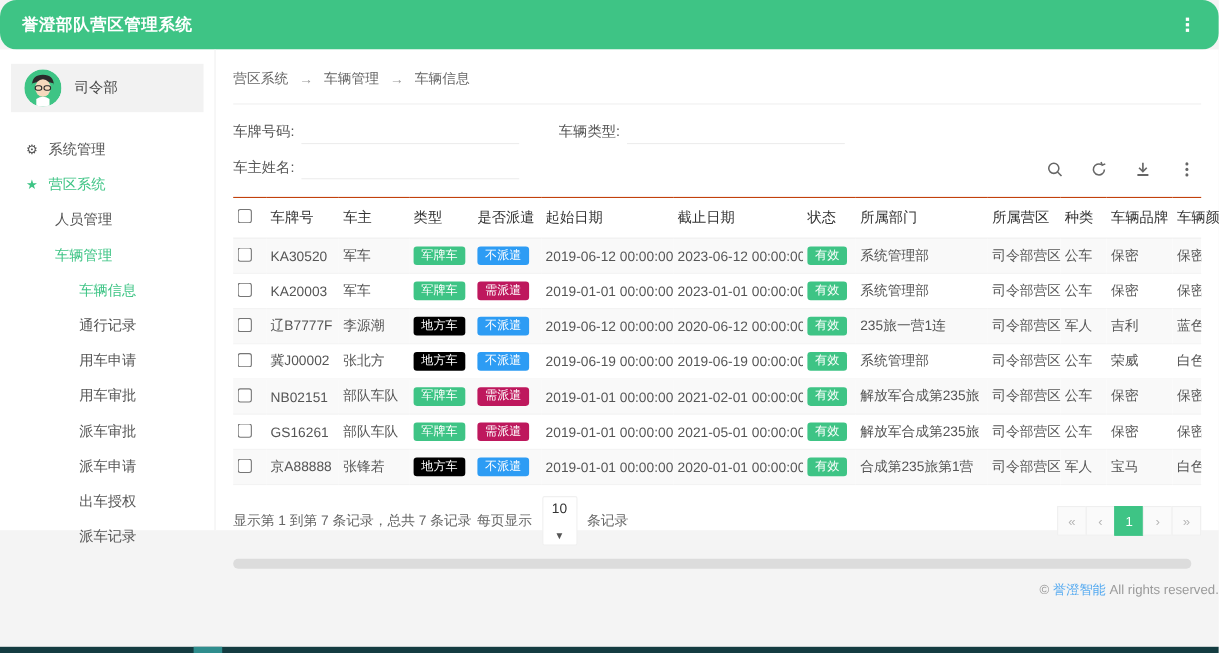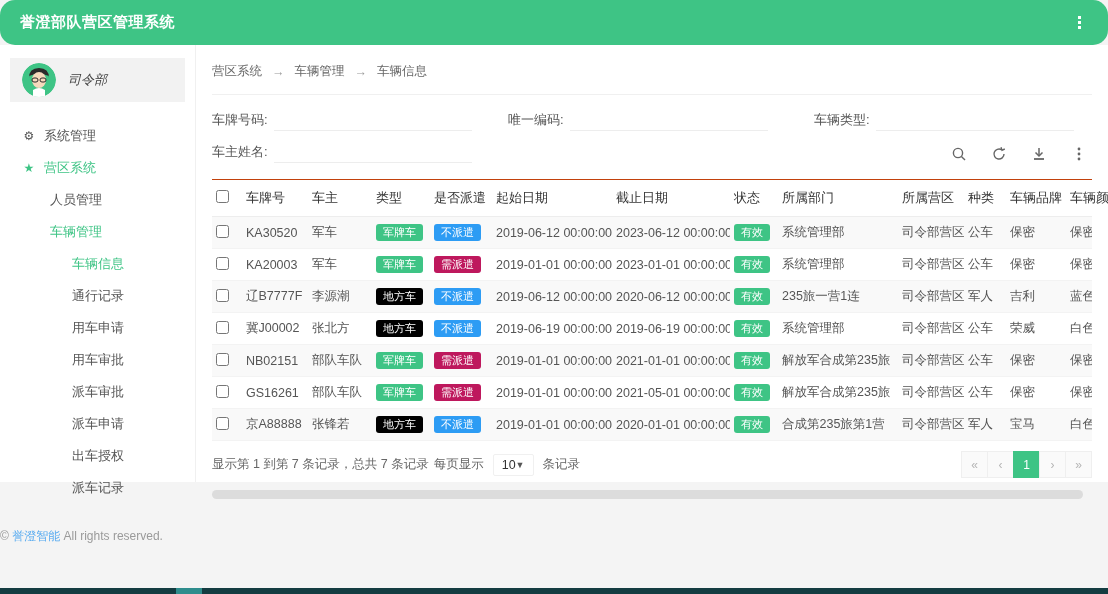--- a/index.html
+++ b/index.html
@@ -10,21 +10,21 @@
   .app-header { height:45px; background:#3ec485; display:flex; align-items:center; justify-content:space-between; padding:0 20px;border-radius:15px; }
   .app-title { color:#fff; font-size:15px; font-weight:bold; letter-spacing:.5px; }
   .kebab { color:#fff; width:18px; text-align:center; cursor:pointer; display:flex; flex-direction:column; gap:2px; align-items:center; padding:2px 6px; }
   .kebab i { width:3px; height:3px; background:#fff; display:block; }
 
   
   .main { display:flex; background:#fff; height:437px; }
   .sidebar { width:196px; flex:0 0 196px; border-right:1px solid #f0f0f0; padding-top:13px; }
   .user-card { margin:0 10px 18px 10px; background:#f2f2f2; height:44px; display:flex; align-items:center; padding:0 12px; gap:12px; }
   .avatar { width:34px; height:34px; border-radius:50%; overflow:hidden; flex:0 0 34px; }
-  .user-name { font-size:13px; color:#444;font-style:italic; }
+  .user-name { font-size:13px; color:#444; }
 
   .menu-item { font-size:13px; color:#555; padding:7px 0; cursor:pointer; display:flex; align-items:center; gap:8px; }
   .menu-item.lvl1 { padding-left:22px; }
   .menu-item.lvl2 { padding-left:50px; }
   .menu-item.lvl3 { padding-left:72px; }
   .menu-item.active { color:#3ec485; }
   .menu-icon { font-size:12px; width:14px; text-align:center; color:#555; }
   .menu-item.active .menu-icon { color:#3ec485; }
 
   
@@ -50,30 +50,30 @@
   tbody tr:nth-child(odd) { background:#f9f9f9; }
   tbody tr:nth-child(even) { background:#fff; }
   .badge { display:inline-block; font-size:11px; color:#fff; border-radius:3px; padding:3px 7px; line-height:1; }
   .bg-green { background:#3ec485; } .bg-blue { background:#2d9cf4; }
   .bg-red { background:#be185d; } .bg-yellow { background:#000000;font-family:Liberation Serif, serif; }
   input[type=checkbox] { width:13px; height:13px; cursor:pointer; }
 
   
   .pager-row { display:flex; justify-content:space-between; align-items:center; margin-top:10px; }
   .pager-info { font-size:12.5px; color:#666; display:flex; align-items:center; gap:5px; }
-  .page-size { background:#fff; border:1px solid #f0f0f0; border-radius:2px; padding:3px 8px; font-size:12.5px; color:#333; display:flex; gap:0; align-items:center; cursor:pointer; margin:0 4px; }
+  .page-size { background:#fff; border:1px solid #f0f0f0; border-radius:2px; padding:3px 8px; font-size:12.5px; color:#333; display:flex; gap:13px; align-items:center; cursor:pointer; margin:0 4px;flex-direction:column; }
   .caret { font-size:9px; color:#555; }
   .pager-btns { display:flex; }
   .pg-btn { min-width:27px; height:27px; border:1px solid #efefef; background:#fafafa; color:#b5b5b5; font-size:12px; display:flex; align-items:center; justify-content:center; cursor:pointer; margin-left:-1px; }
   .pg-btn.active { background:#3ec485; border-color:#3ec485; color:#fff; }
 
   .hscrollbar { height:9px; background:#dcdcdc; border-radius:5px; margin-top:12px; width:99%; }
 
   
-  .footer { position:absolute; left:0; right:0; top:528px; text-align:left; font-size:12px; color:#9a9a9a; }
+  .footer { position:absolute; left:0; right:0; top:528px; text-align:right; font-size:12px; color:#9a9a9a; }
   .footer a { color:#55aaf0; text-decoration:none; }
 
   .bottom-bar { position:absolute; left:0; right:0; bottom:0; height:6px; background:#143c41; }
   .bottom-thumb { position:absolute; left:176px; width:26px; height:6px; background:#2f8d8d; }
 </style>
 </head>
 <body>
 
 <header class="app-header">
   <div class="app-title">誉澄部队营区管理系统</div>
@@ -147,24 +147,20 @@
         <span class="crumb-sep">→</span>
         <span>车辆管理</span>
         <span class="crumb-sep">→</span>
         <span>车辆信息</span>
       </div>
 
     <div class="filters">
       <div class="filter-row">
         <div class="filter-field f1">
           <span class="filter-label">车牌号码:</span>
-          <input class="filter-input" value="" style="">
-        </div>
-        <div class="filter-field f2">
-          <span class="filter-label">唯一编码:</span>
           <input class="filter-input" value="" style="">
         </div>
         <div class="filter-field f3">
           <span class="filter-label">车辆类型:</span>
           <input class="filter-input" value="" style="">
         </div>
       </div>
       <div class="filter-row2">
         <div class="filter-field f1">
           <span class="filter-label">车主姓名:</span>
@@ -295,21 +291,21 @@
             <td>荣威</td>
             <td>白色</td>
           </tr>
           <tr>
             <td><input type="checkbox" style=""></td>
             <td>NB02151</td>
             <td>部队车队</td>
             <td><span class="badge bg-green">军牌车</span></td>
             <td><span class="badge bg-red">需派遣</span></td>
             <td>2019-01-01 00:00:00</td>
-            <td>2021-01-01 00:00:00</td>
+            <td>2021-02-01 00:00:00</td>
             <td><span class="badge bg-green">有效</span></td>
             <td>解放军合成第235旅</td>
             <td>司令部营区</td>
             <td>公车</td>
             <td>保密</td>
             <td>保密</td>
           </tr>
           <tr>
             <td><input type="checkbox" style=""></td>
             <td>GS16261</td>

